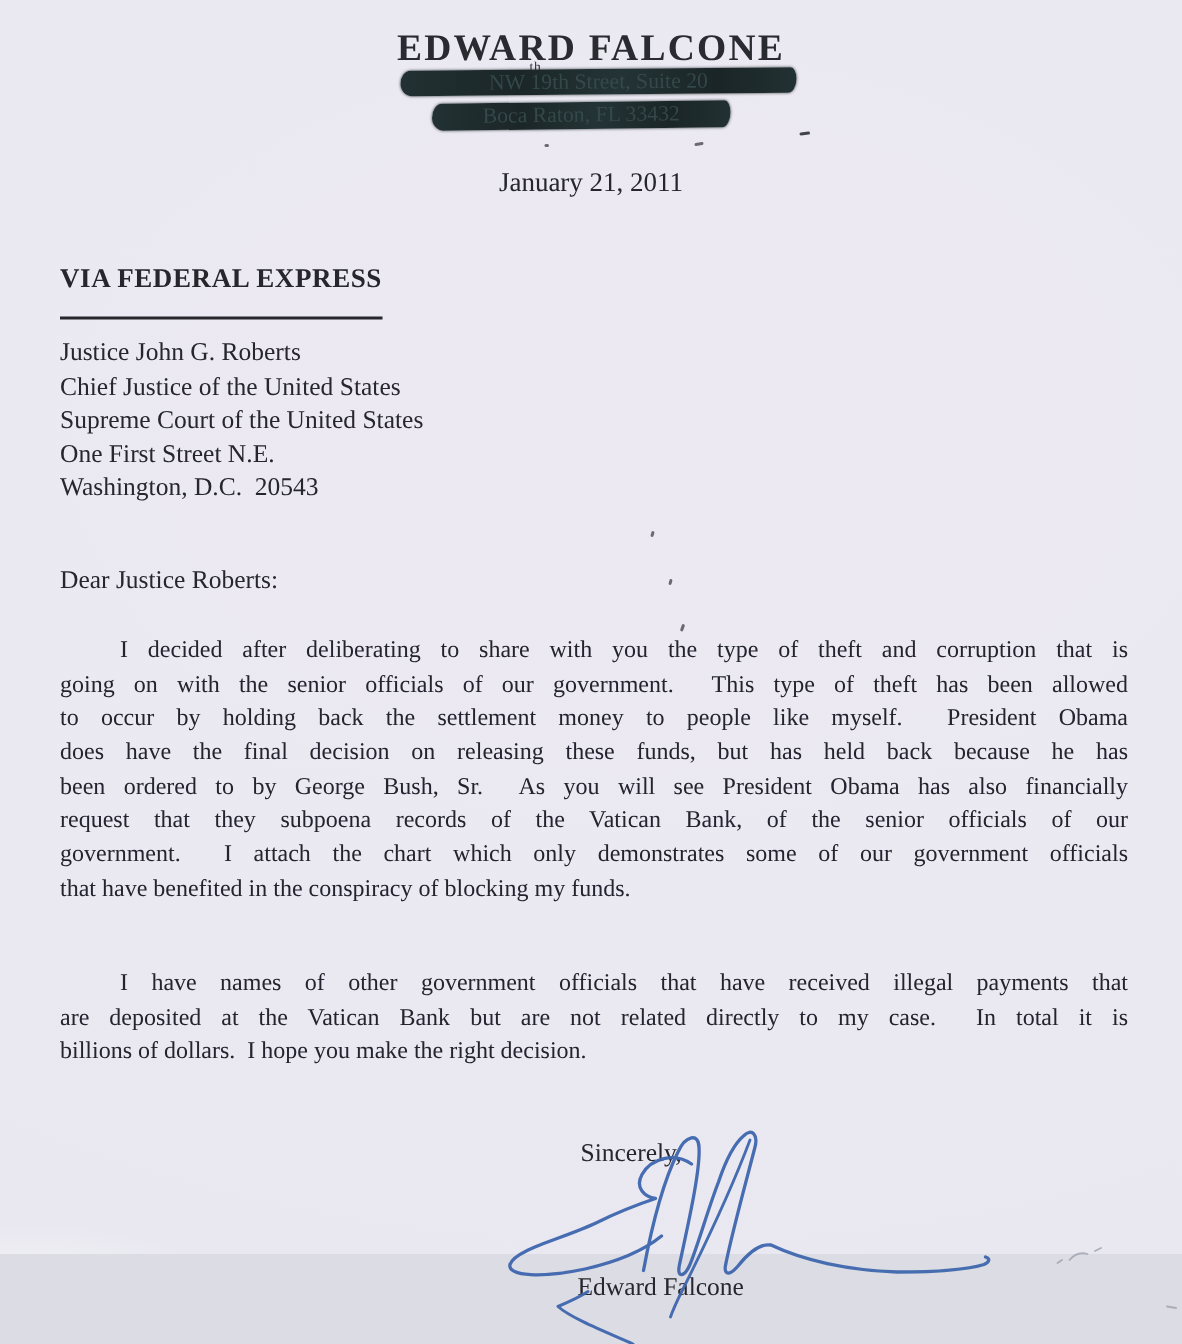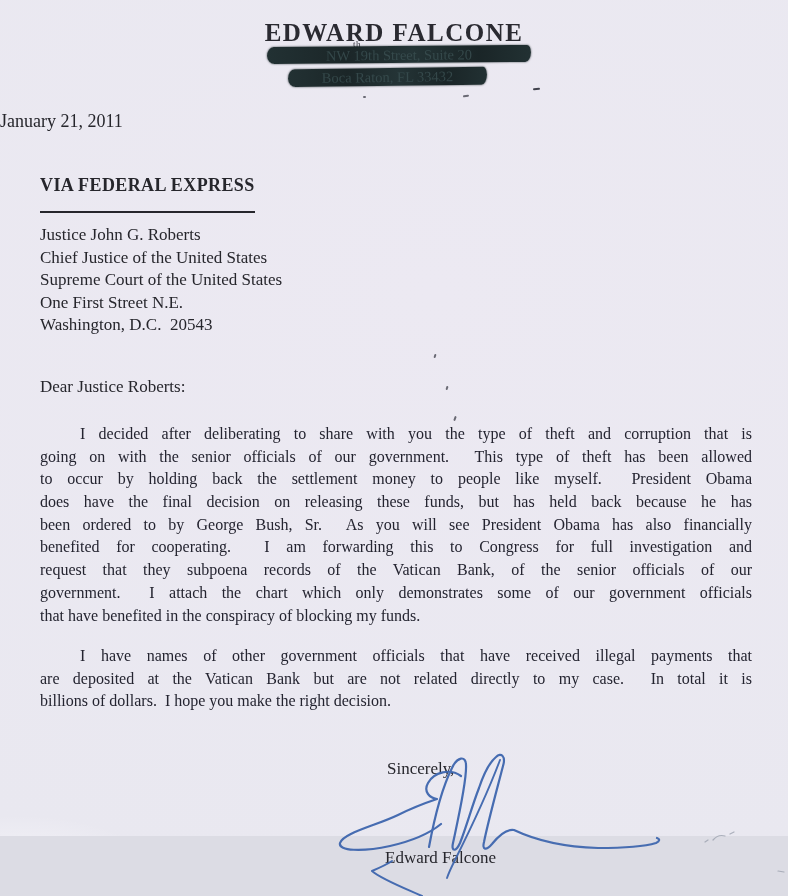--- a/index.html
+++ b/index.html
@@ -26,21 +26,21 @@
     border-radius:7px 4px 6px 8px / 55% 45% 60% 50%;
     box-shadow:0 0 2px rgba(22,32,34,.85);
     overflow:hidden;text-align:center;white-space:nowrap;
   }
   .redaction .ghost{
     font-size:14.5px;color:#3c5254;opacity:.75;line-height:17px;
   }
   .bar1{left:267px;top:46px;width:264px;height:17px;transform:rotate(-.5deg);}
   .bar2{left:288px;top:68px;width:199px;height:18px;transform:rotate(-.7deg);}
   .peek{left:353px;top:39px;font-size:9px;color:#30303a;letter-spacing:.5px;}
-  .date{top:111px;left:0;right:0;font-size:18px;}
+  .date{top:111px;left:0;right:0;text-align:center;font-size:18px;}
   
   .via{
     left:40px;top:175px;font-size:18px;font-weight:700;letter-spacing:.4px;
     border-bottom:2px solid #26262c;padding-bottom:15px;
   }
   
   .recipient{left:40px;top:224px;font-size:17px;line-height:22.5px;}
   .salutation{left:40px;top:377px;font-size:17px;}
   
   .para{left:40px;width:712px;font-size:16px;color:#242430;}
@@ -90,21 +90,20 @@
   </div>
 
   <div class="abs salutation">Dear Justice Roberts:</div>
 
   <div class="abs para para1">
     <div class="p-line first">I decided after deliberating to share with you the type of theft and corruption that is</div>
     <div class="p-line">going on with the senior officials of our government.&nbsp; This type of theft has been allowed</div>
     <div class="p-line">to occur by holding back the settlement money to people like myself.&nbsp; President Obama</div>
     <div class="p-line">does have the final decision on releasing these funds, but has held back because he has</div>
     <div class="p-line">been ordered to by George Bush, Sr.&nbsp; As you will see President Obama has also financially</div>
-    <div class="p-line">benefited for cooperating.&nbsp; I am forwarding this to Congress for full investigation and</div>
     <div class="p-line">request that they subpoena records of the Vatican Bank, of the senior officials of our</div>
     <div class="p-line">government.&nbsp; I attach the chart which only demonstrates some of our government officials</div>
     <div class="p-line last">that have benefited in the conspiracy of blocking my funds.</div>
   </div>
 
   <div class="abs para para2">
     <div class="p-line first">I have names of other government officials that have received illegal payments that</div>
     <div class="p-line">are deposited at the Vatican Bank but are not related directly to my case.&nbsp; In total it is</div>
     <div class="p-line last">billions of dollars.&nbsp; I hope you make the right decision.</div>
   </div>

